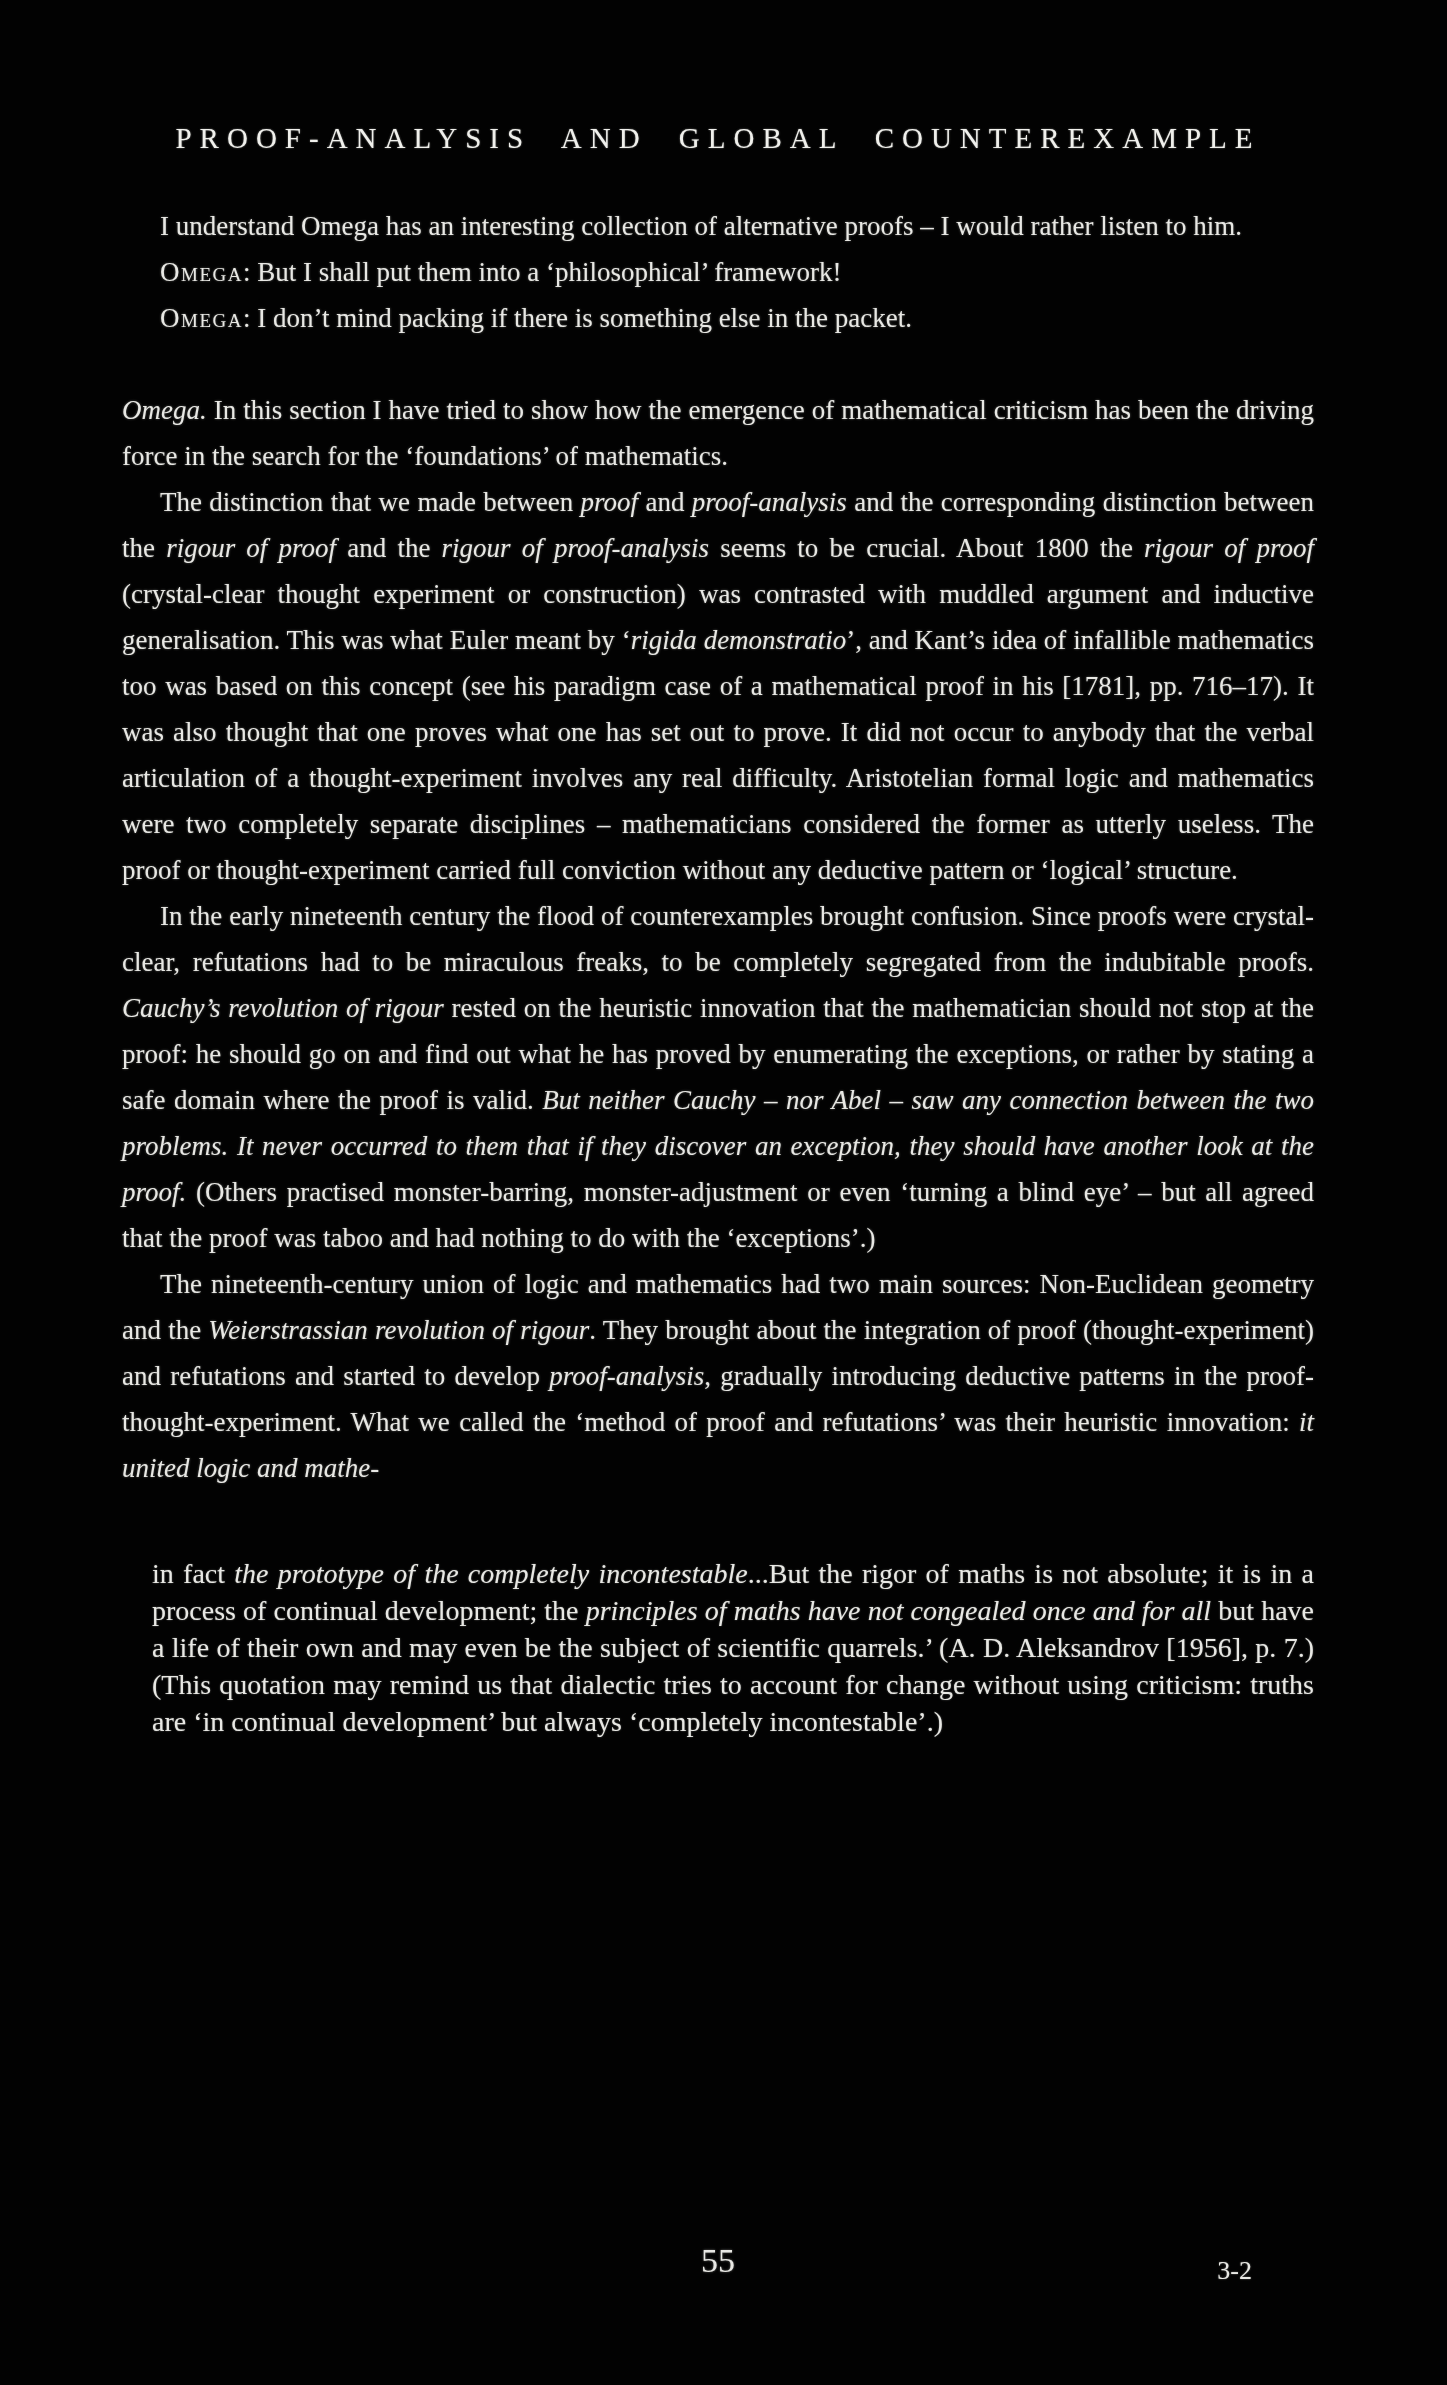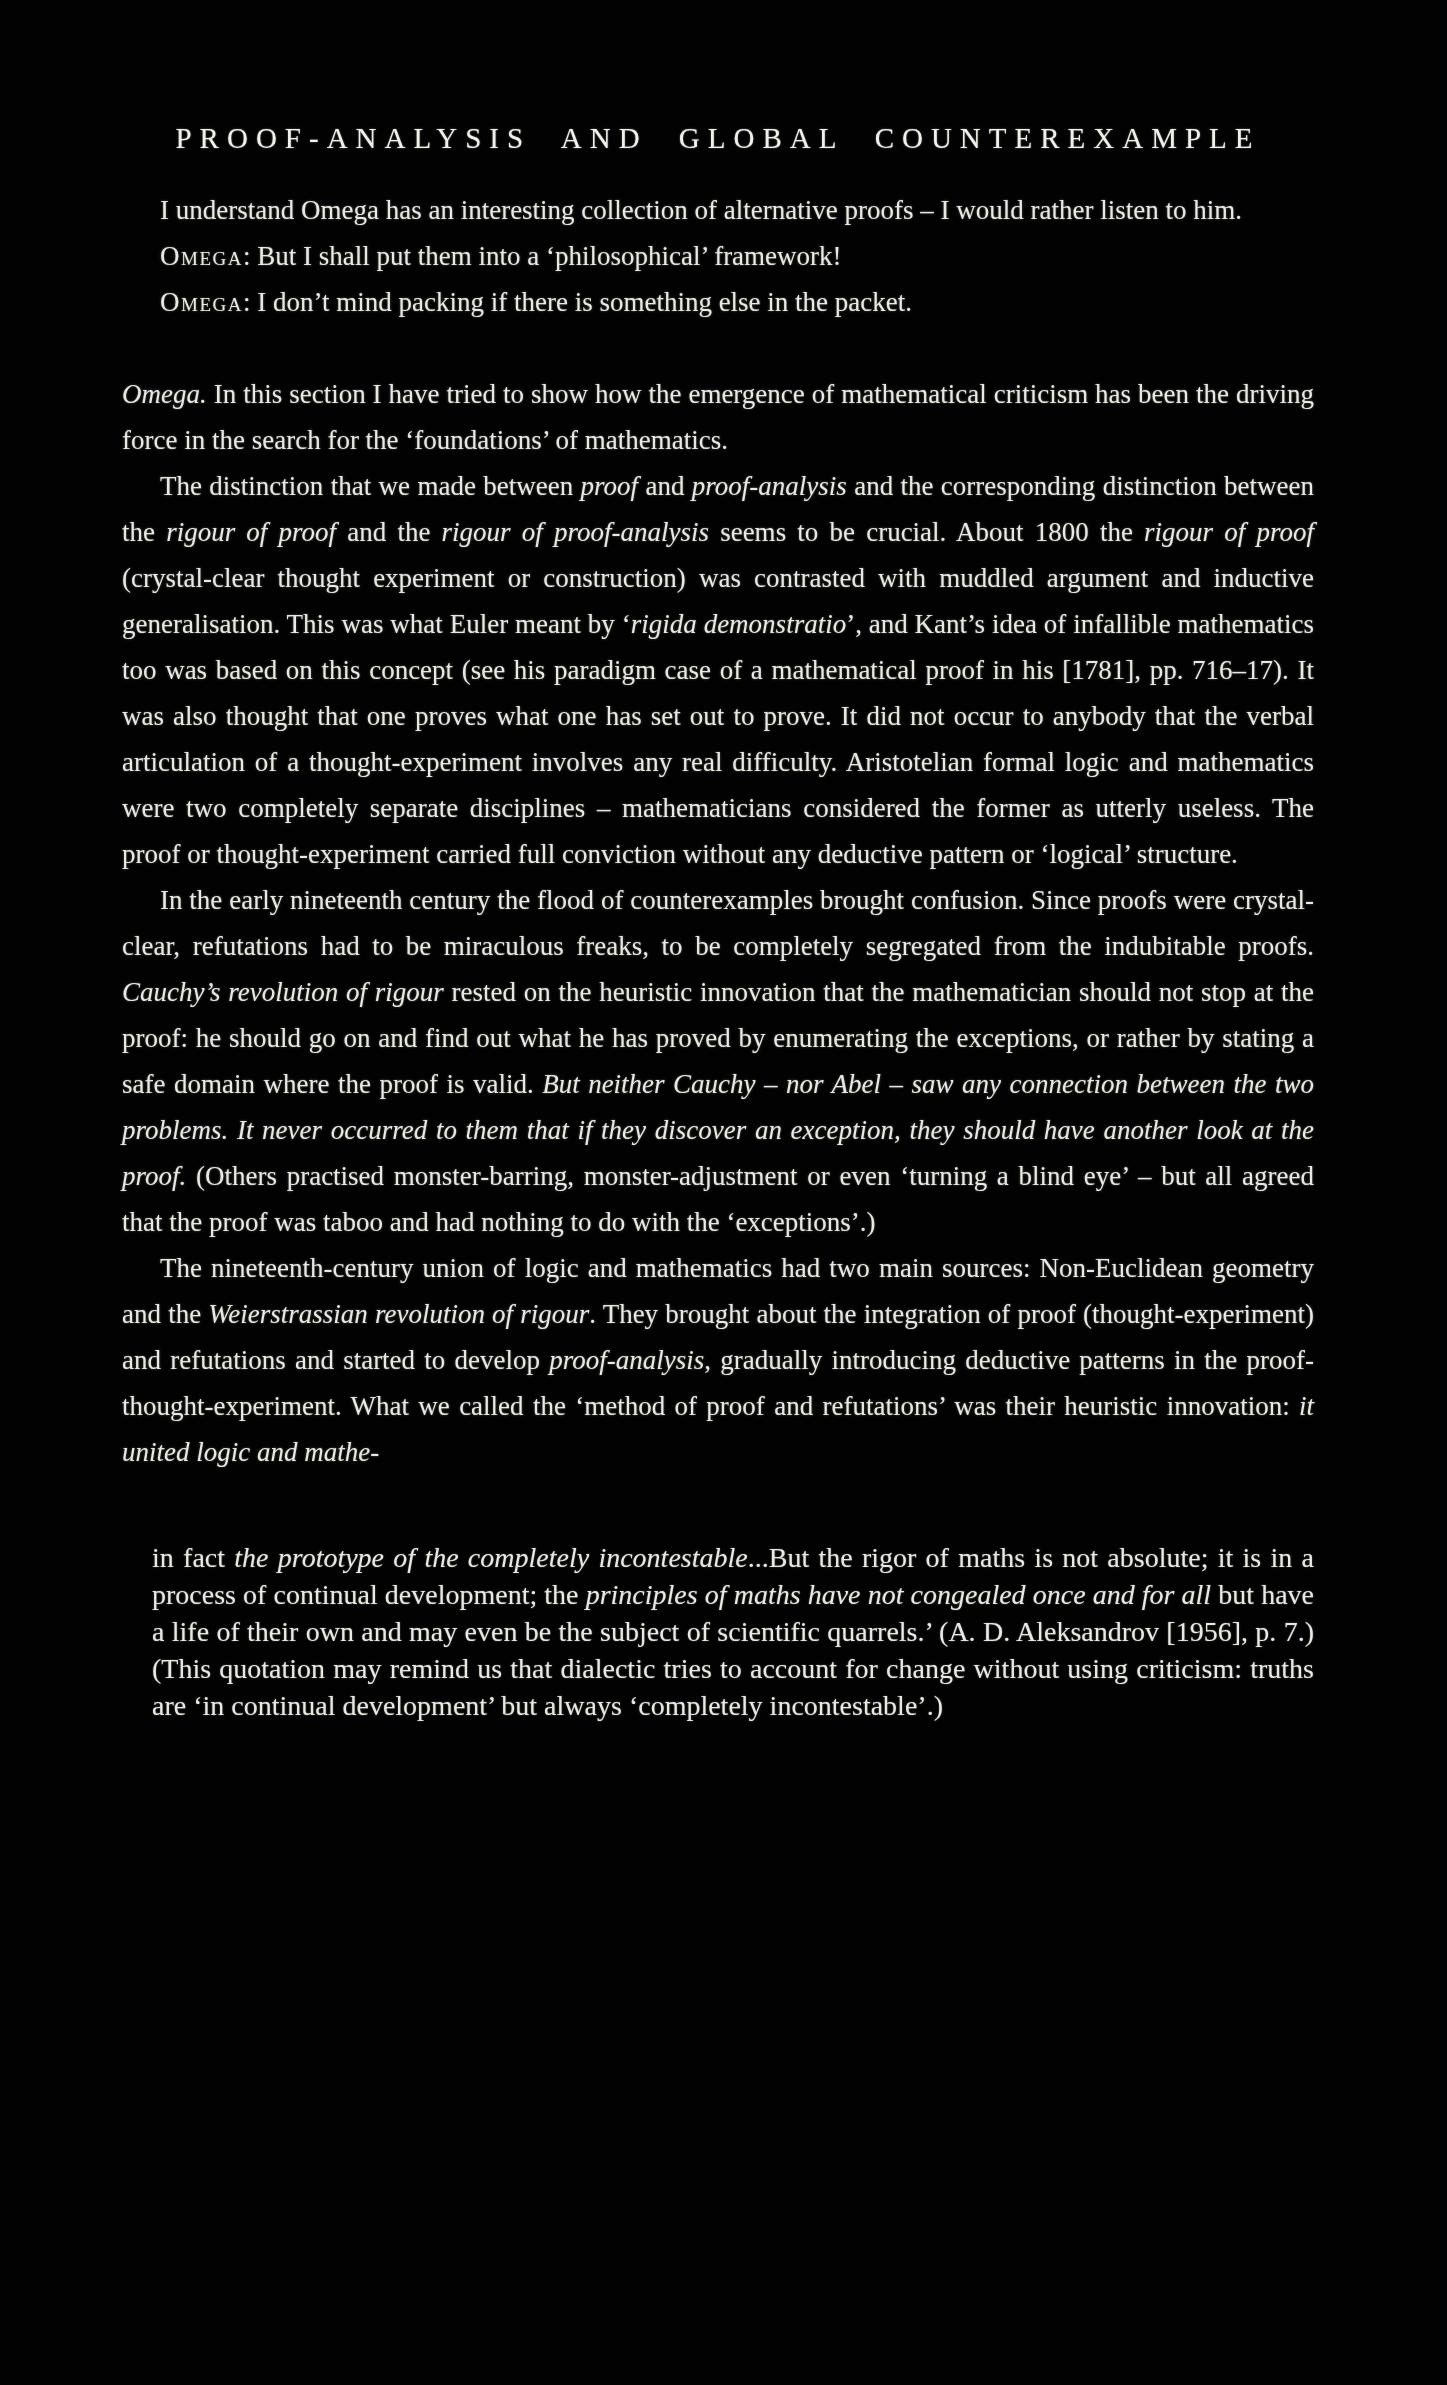--- a/index.html
+++ b/index.html
@@ -13,21 +13,21 @@
     padding:122px 133px 0 122px;
     overflow:hidden;
   }
   .running-head{
     text-align:center;
     font-size:29px;
     letter-spacing:8px;
     word-spacing:16px;
     color:#f0f0ec;
     text-shadow:0 0 2px rgba(240,240,235,.5);
-    margin-bottom:32px;
+    margin-bottom:48px;
     white-space:nowrap;
   }
   .para{
     margin:0;
     font-size:27px;
     line-height:46px;
     text-align:justify;
     text-shadow:0 0 2.5px rgba(240,240,235,.4);
   }
   .indent{text-indent:38px;}
@@ -76,14 +76,18 @@
 
   <div class="note-section">
     <p class="para"><i>Omega.</i> In this section I have tried to show how the emergence of mathematical criticism has been the driving force in the search for the ‘foundations’ of mathematics.</p>
     <p class="para indent">The distinction that we made between <i>proof</i> and <i>proof-analysis</i> and the corresponding distinction between the <i>rigour of proof</i> and the <i>rigour of proof-analysis</i> seems to be crucial. About 1800 the <i>rigour of proof</i> (crystal-clear thought experiment or construction) was contrasted with muddled argument and inductive generalisation. This was what Euler meant by ‘<i>rigida demonstratio</i>’, and Kant’s idea of infallible mathematics too was based on this concept (see his paradigm case of a mathematical proof in his [1781], pp. 716–17). It was also thought that one proves what one has set out to prove. It did not occur to anybody that the verbal articulation of a thought-experiment involves any real difficulty. Aristotelian formal logic and mathematics were two completely separate disciplines – mathematicians considered the former as utterly useless. The proof or thought-experiment carried full conviction without any deductive pattern or ‘logical’ structure.</p>
     <p class="para indent">In the early nineteenth century the flood of counterexamples brought confusion. Since proofs were crystal-clear, refutations had to be miraculous freaks, to be completely segregated from the indubitable proofs. <i>Cauchy’s revolution of rigour</i> rested on the heuristic innovation that the mathematician should not stop at the proof: he should go on and find out what he has proved by enumerating the exceptions, or rather by stating a safe domain where the proof is valid. <i>But neither Cauchy – nor Abel – saw any connection between the two problems. It never occurred to them that if they discover an exception, they should have another look at the proof.</i> (Others practised monster-barring, monster-adjustment or even ‘turning a blind eye’ – but all agreed that the proof was taboo and had nothing to do with the ‘exceptions’.)</p>
     <p class="para indent">The nineteenth-century union of logic and mathematics had two main sources: Non-Euclidean geometry and the <i>Weierstrassian revolution of rigour</i>. They brought about the integration of proof (thought-experiment) and refutations and started to develop <i>proof-analysis</i>, gradually introducing deductive patterns in the proof-thought-experiment. What we called the ‘method of proof and refutations’ was their heuristic innovation: <i>it united logic and mathe-</i></p>
   </div>
 
   <div class="footnote">in fact <i>the prototype of the completely incontestable</i>...But the rigor of maths is not absolute; it is in a process of continual development; the <i>principles of maths have not congealed once and for all</i> but have a life of their own and may even be the subject of scientific quarrels.’ (A. D. Aleksandrov [1956], p. 7.) (This quotation may remind us that dialectic tries to account for change without using criticism: truths are ‘in continual development’ but always ‘completely incontestable’.)</div>
 
+  <div class="footer">
+    <span class="page-number">55</span>
+    <span class="signature-mark">3-2</span>
+  </div>
 
 </div>
 
 </body></html>

